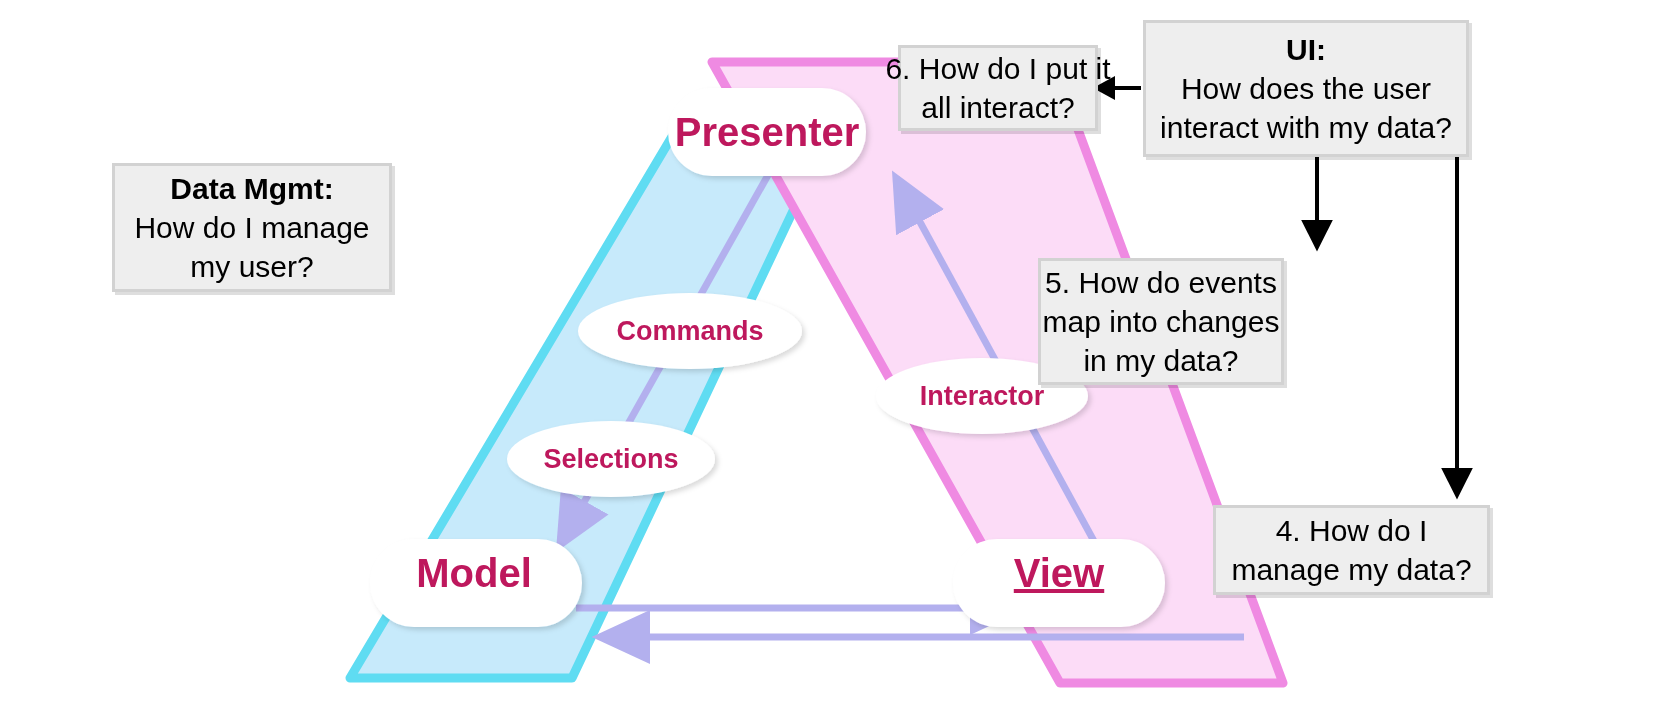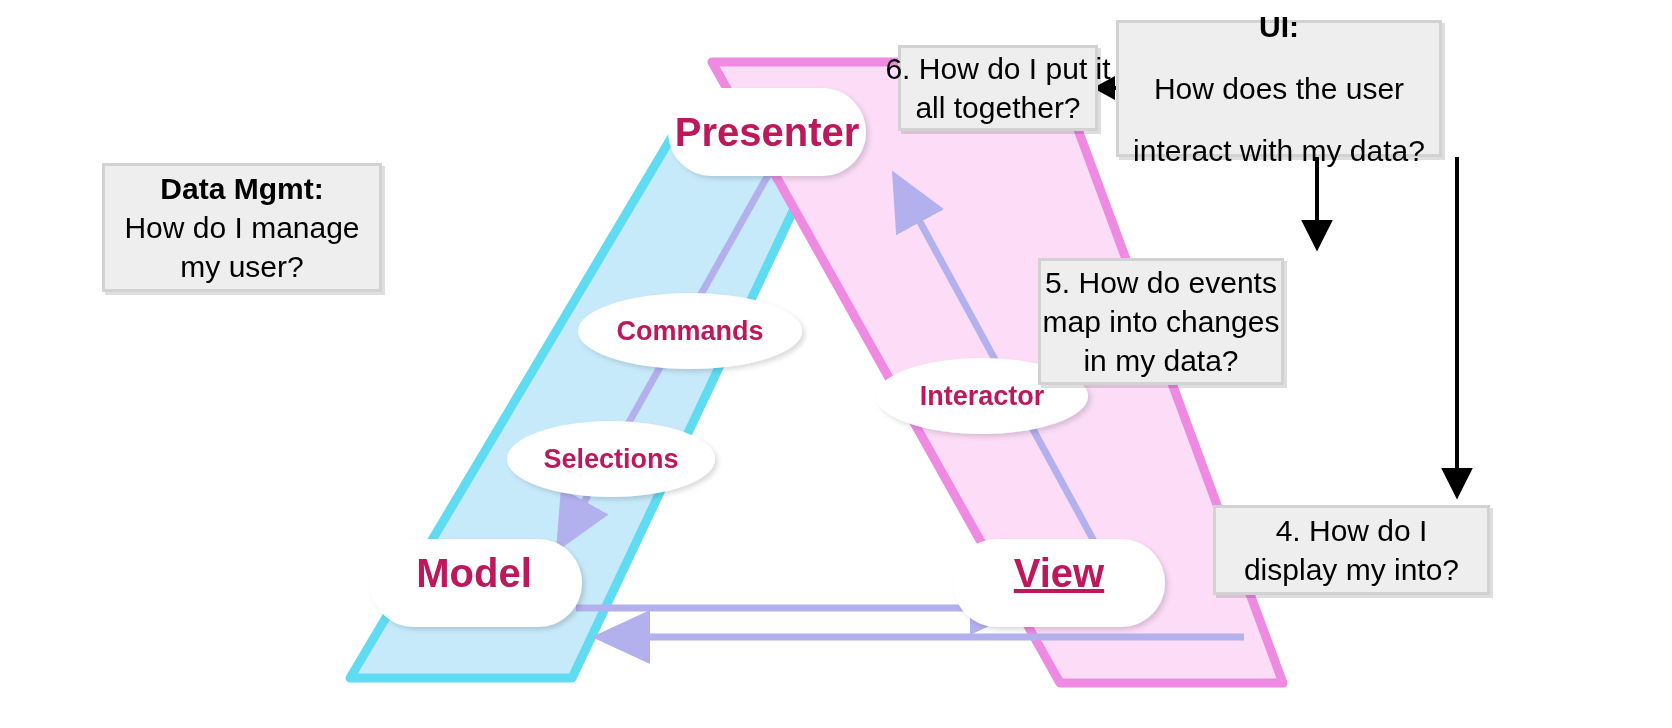--- a/index.html
+++ b/index.html
@@ -105,39 +105,39 @@
   </g>
 </svg>
 
 <div class="node-label pill-label" style="left:668px; top:88px; width:198px; height:88px;">Presenter</div>
 <div class="node-label pill-label" style="left:368px; top:539px; width:212px; height:68px;">Model</div>
 <div class="node-label pill-label" style="left:953px; top:539px; width:212px; height:68px;text-decoration:underline;">View</div>
 <div class="node-label ellipse-label" style="left:578px; top:293px; width:224px; height:76px;">Commands</div>
 <div class="node-label ellipse-label" style="left:507px; top:421px; width:208px; height:76px;">Selections</div>
 <div class="node-label ellipse-label" style="left:876px; top:358px; width:212px; height:76px;">Interactor</div>
 
-<div class="note-box" style="left:102px; top:163px; width:280px; height:129px;">
+<div class="note-box" style="left:112px; top:163px; width:280px; height:129px;">
   <div class="note-title note-line">Data Mgmt:</div>
   <div class="note-line">How do I manage</div>
   <div class="note-line">my user?</div>
 </div>
 
-<div class="note-box" style="left:1116px; top:20px; width:326px; height:137px;gap:23px;">
+<div class="note-box" style="left:1143px; top:20px; width:326px; height:137px;">
   <div class="note-title note-line">UI:</div>
   <div class="note-line">How does the user</div>
   <div class="note-line">interact with my data?</div>
 </div>
 
 <div class="note-box" style="left:898px; top:45px; width:200px; height:86px;">
   <div class="note-line">6. How do I put it</div>
-  <div class="note-line">all together?</div>
+  <div class="note-line">all interact?</div>
 </div>
 
 <div class="note-box" style="left:1038px; top:258px; width:246px; height:127px;">
   <div class="note-line">5. How do events</div>
   <div class="note-line">map into changes</div>
   <div class="note-line">in my data?</div>
 </div>
 
 <div class="note-box" style="left:1213px; top:505px; width:277px; height:90px;">
   <div class="note-line">4. How do I</div>
-  <div class="note-line">display my into?</div>
+  <div class="note-line">manage my data?</div>
 </div>
 
 </body></html>

